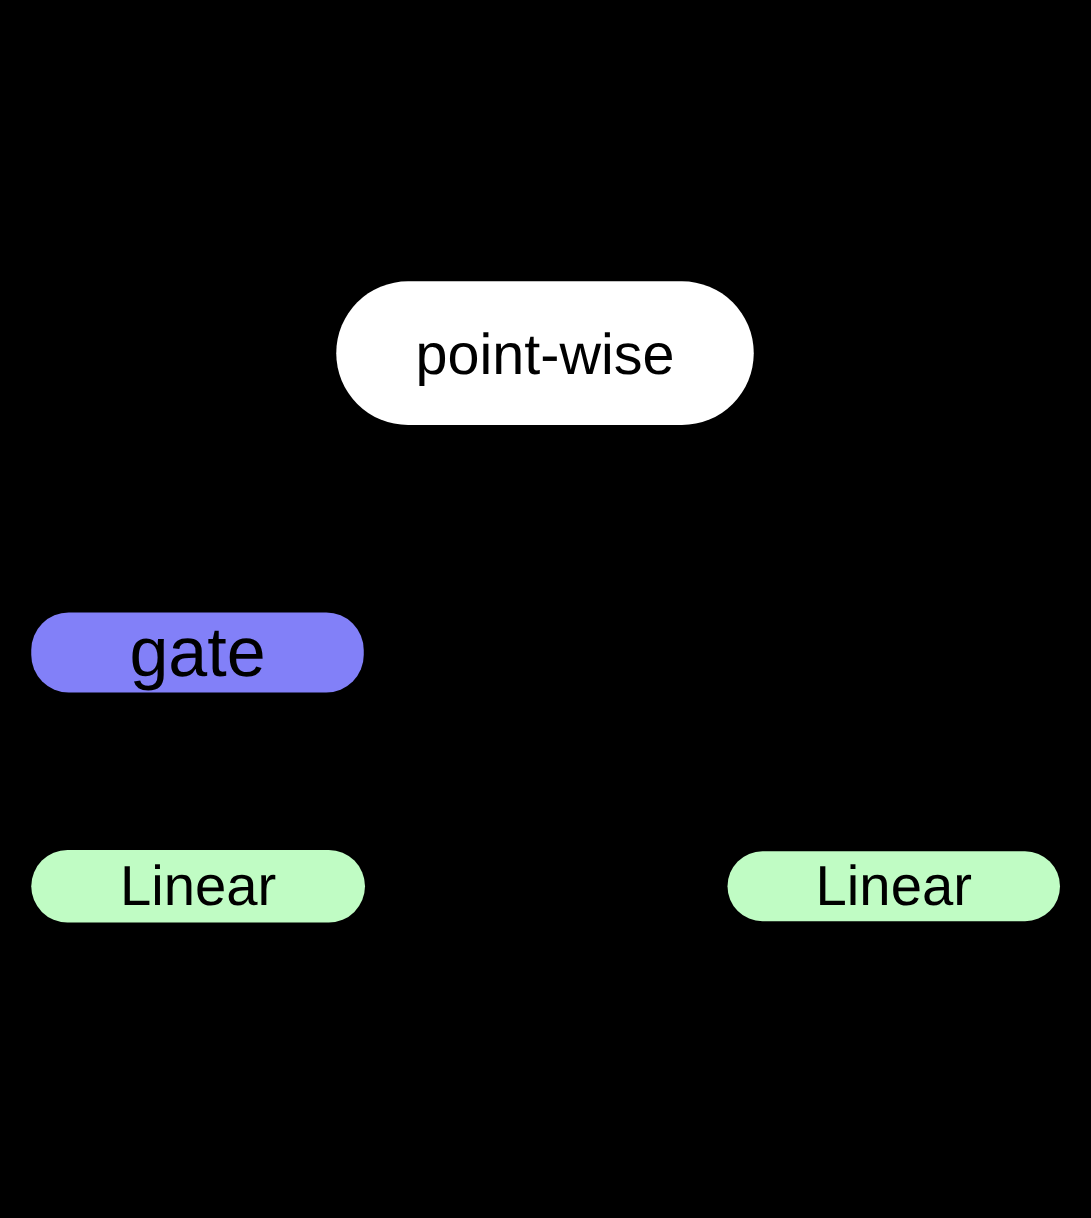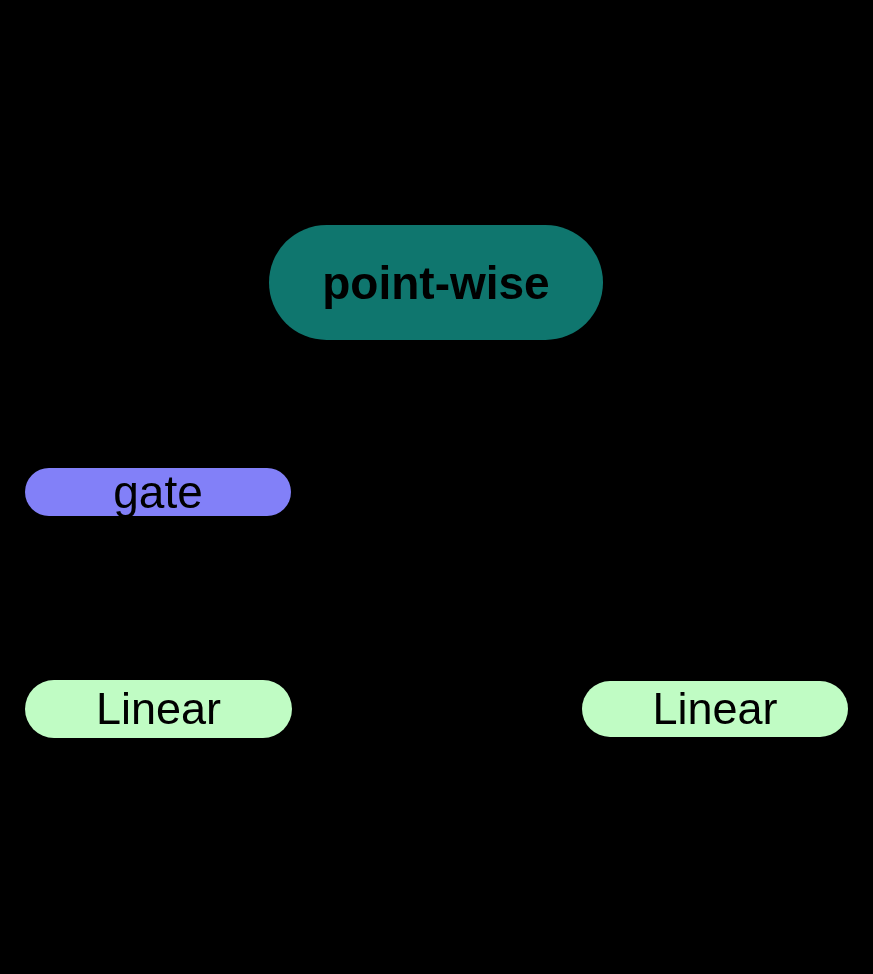--- a/index.html
+++ b/index.html
@@ -32,25 +32,25 @@
     left: 269px;
     top: 225px;
     width: 334px;
     height: 115px;
     border-radius: 58px;
     font-size: 46px;
     line-height: 52px;
   }
   .node-gate {
     left: 25px;
-    top: 468px;
+    top: 490px;
     width: 266px;
-    height: 48px;
+    height: 64px;
     border-radius: 30px;
-    font-size: 46px;
+    font-size: 56px;
     line-height: 52px;
   }
   .node-linear-left {
     left: 25px;
     top: 680px;
     width: 267px;
     height: 58px;
     border-radius: 29px;
     font-size: 45px;
     line-height: 52px;
@@ -63,21 +63,21 @@
     border-radius: 28px;
     font-size: 45px;
     line-height: 52px;
   }
 </style>
 </head>
 <body>
 
 <div class="canvas" style="background-color: rgb(0, 0, 0);">
 
-  <div class="pill node-pointwise" style="background-color: #0f766e; font-weight: bold;">
+  <div class="pill node-pointwise" style="background-color: #ffffff;">
     <span class="line">point-wise</span>
   </div>
 
   <div class="pill node-gate" style="background-color: rgb(130, 128, 248);">
     <span class="line">gate</span>
   </div>
 
   <div class="pill node-linear-left" style="background-color: rgb(192, 252, 196);">
     <span class="line">Linear</span>
   </div>

